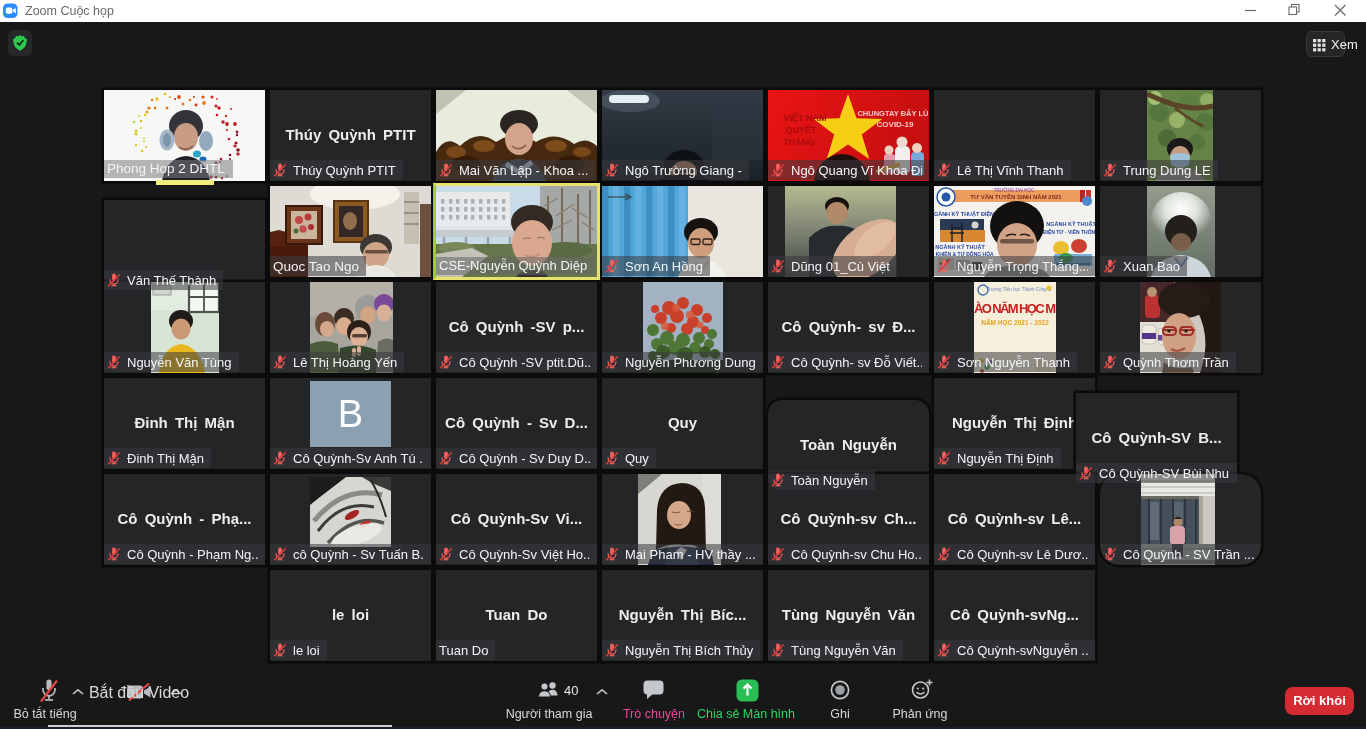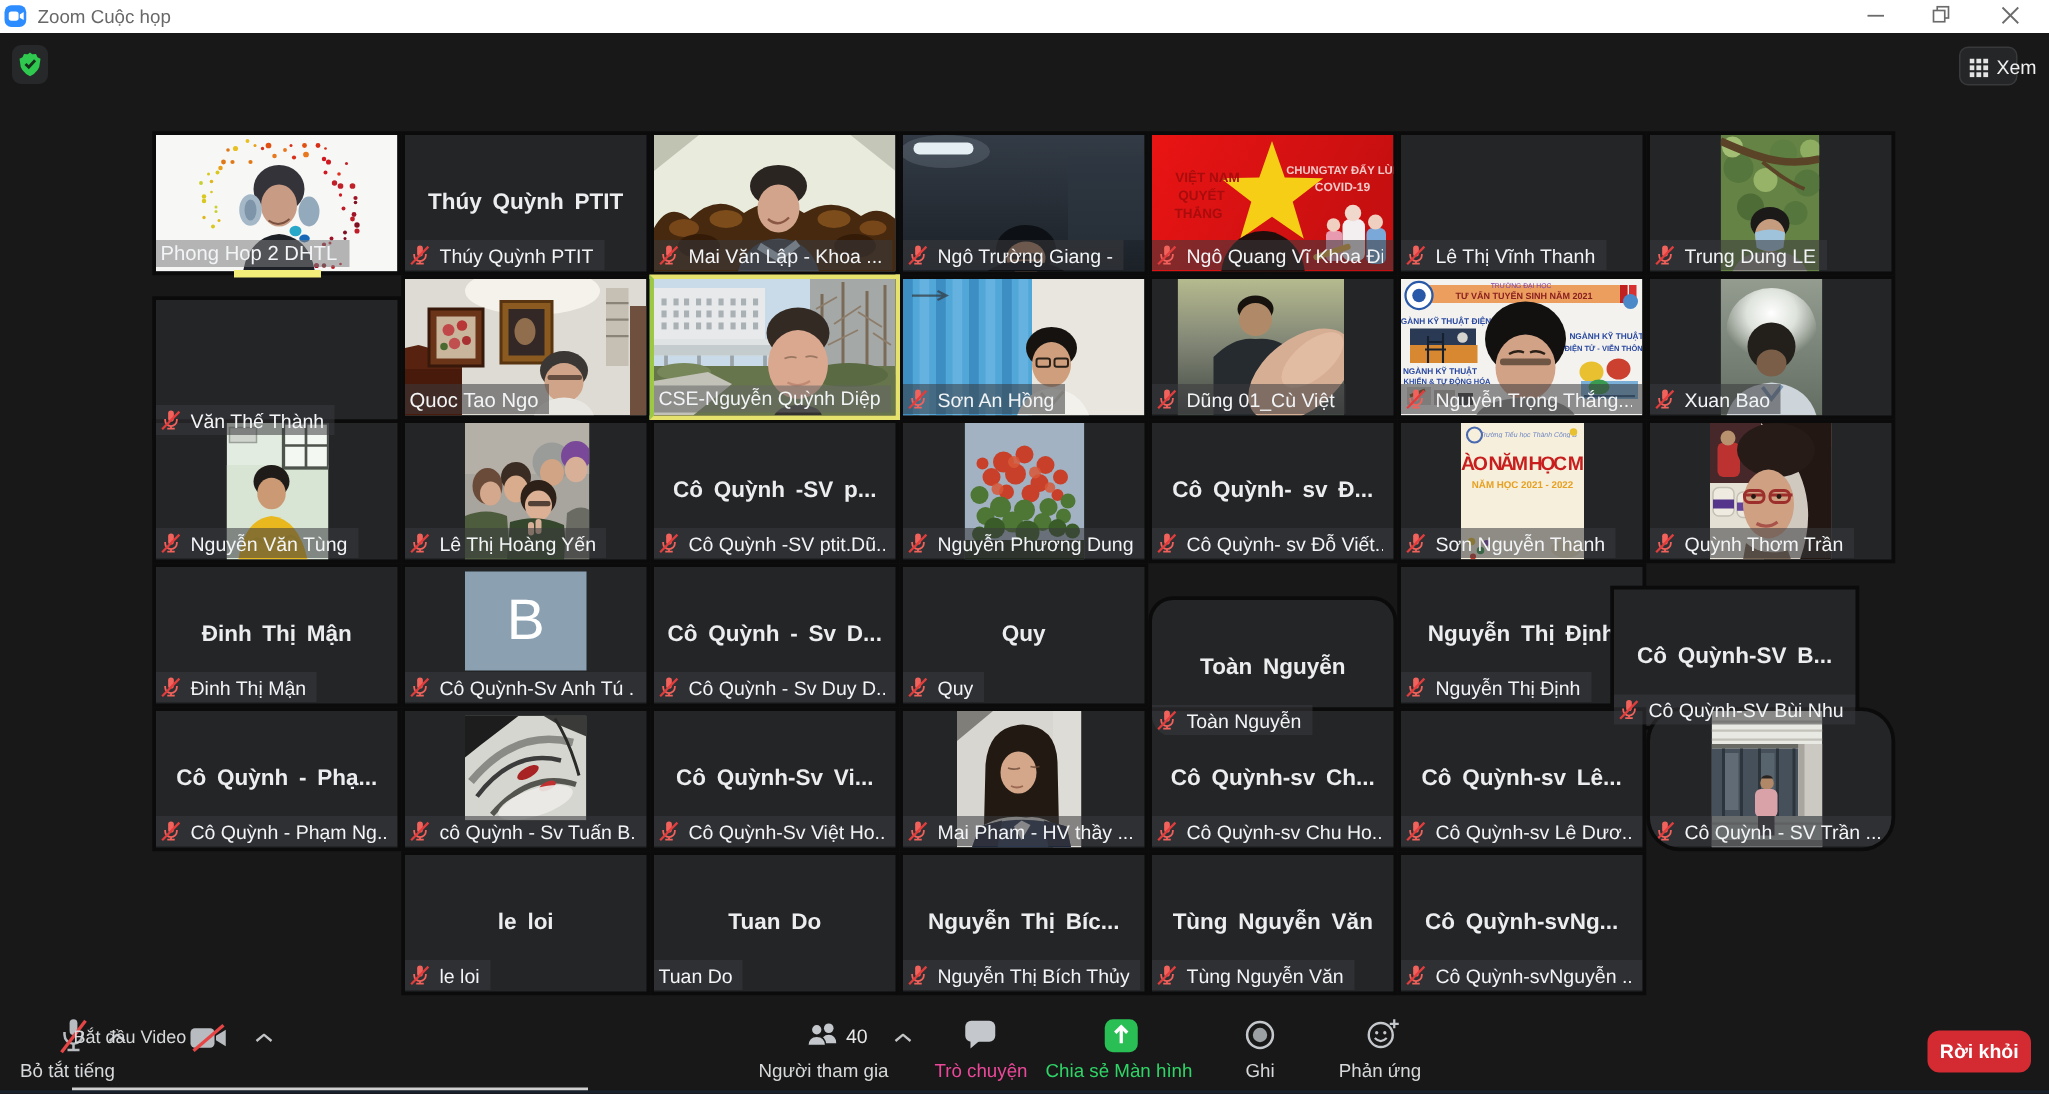--- a/index.html
+++ b/index.html
@@ -1019,21 +1019,21 @@
   </svg>
 <div style="position:absolute;left:-45px;top:707px;width:180px;text-align:center;font-size:12.5px;color:#d6d8da">Bỏ tắt tiếng</div>
 <svg width="26" height="20" style="position:absolute;left:126px;top:682px" viewBox="0 0 26 20">
  <rect x="1" y="3.5" width="16" height="13" rx="3" fill="#b8bcc0"></rect>
  <path d="M18,8.5 L24.5,4.5 L24.5,15.5 L18,11.5 Z" fill="#b8bcc0"></path>
  <line x1="3" y1="18.5" x2="23" y2="1.5" stroke="#e64545" stroke-width="2.2"></line>
 </svg>
 <svg width="12" height="6" style="position:absolute;left:170px;top:689px" viewBox="0 0 12 6">
     <path d="M1,5 L6,0.8 L11,5" stroke="#c2c4c6" stroke-width="1.6" fill="none"></path>
   </svg>
-<div style="position:absolute;left:49px;top:684px;width:180px;text-align:left;font-size:12px;color:#d6d8da">Bắt đầu Video</div>
+<div style="position:absolute;left:49px;top:684px;width:180px;text-align:center;font-size:16px;color:#d6d8da">Bắt đầu Video</div>
 <svg width="24" height="18" style="position:absolute;left:537px;top:681px" viewBox="0 0 24 18">
  <g fill="#c4c8cc">
   <circle cx="15.5" cy="4.5" r="3.2"></circle>
   <path d="M10.5,14.5 Q10.8,8.8 15.5,8.8 Q20.2,8.8 20.5,14.5 Z"></path>
   <circle cx="7.5" cy="5.5" r="3.6" stroke="#1a1a1a" stroke-width="1"></circle>
   <path d="M1.5,16 Q1.8,9.8 7.5,9.8 Q13.2,9.8 13.5,16 Z" stroke="#1a1a1a" stroke-width="1"></path>
  </g>
 </svg>
 <div style="position:absolute;left:564px;top:683px;font-size:13px;color:#e8e8e8">40</div>
 <svg width="12" height="6" style="position:absolute;left:596px;top:689px" viewBox="0 0 12 6">

